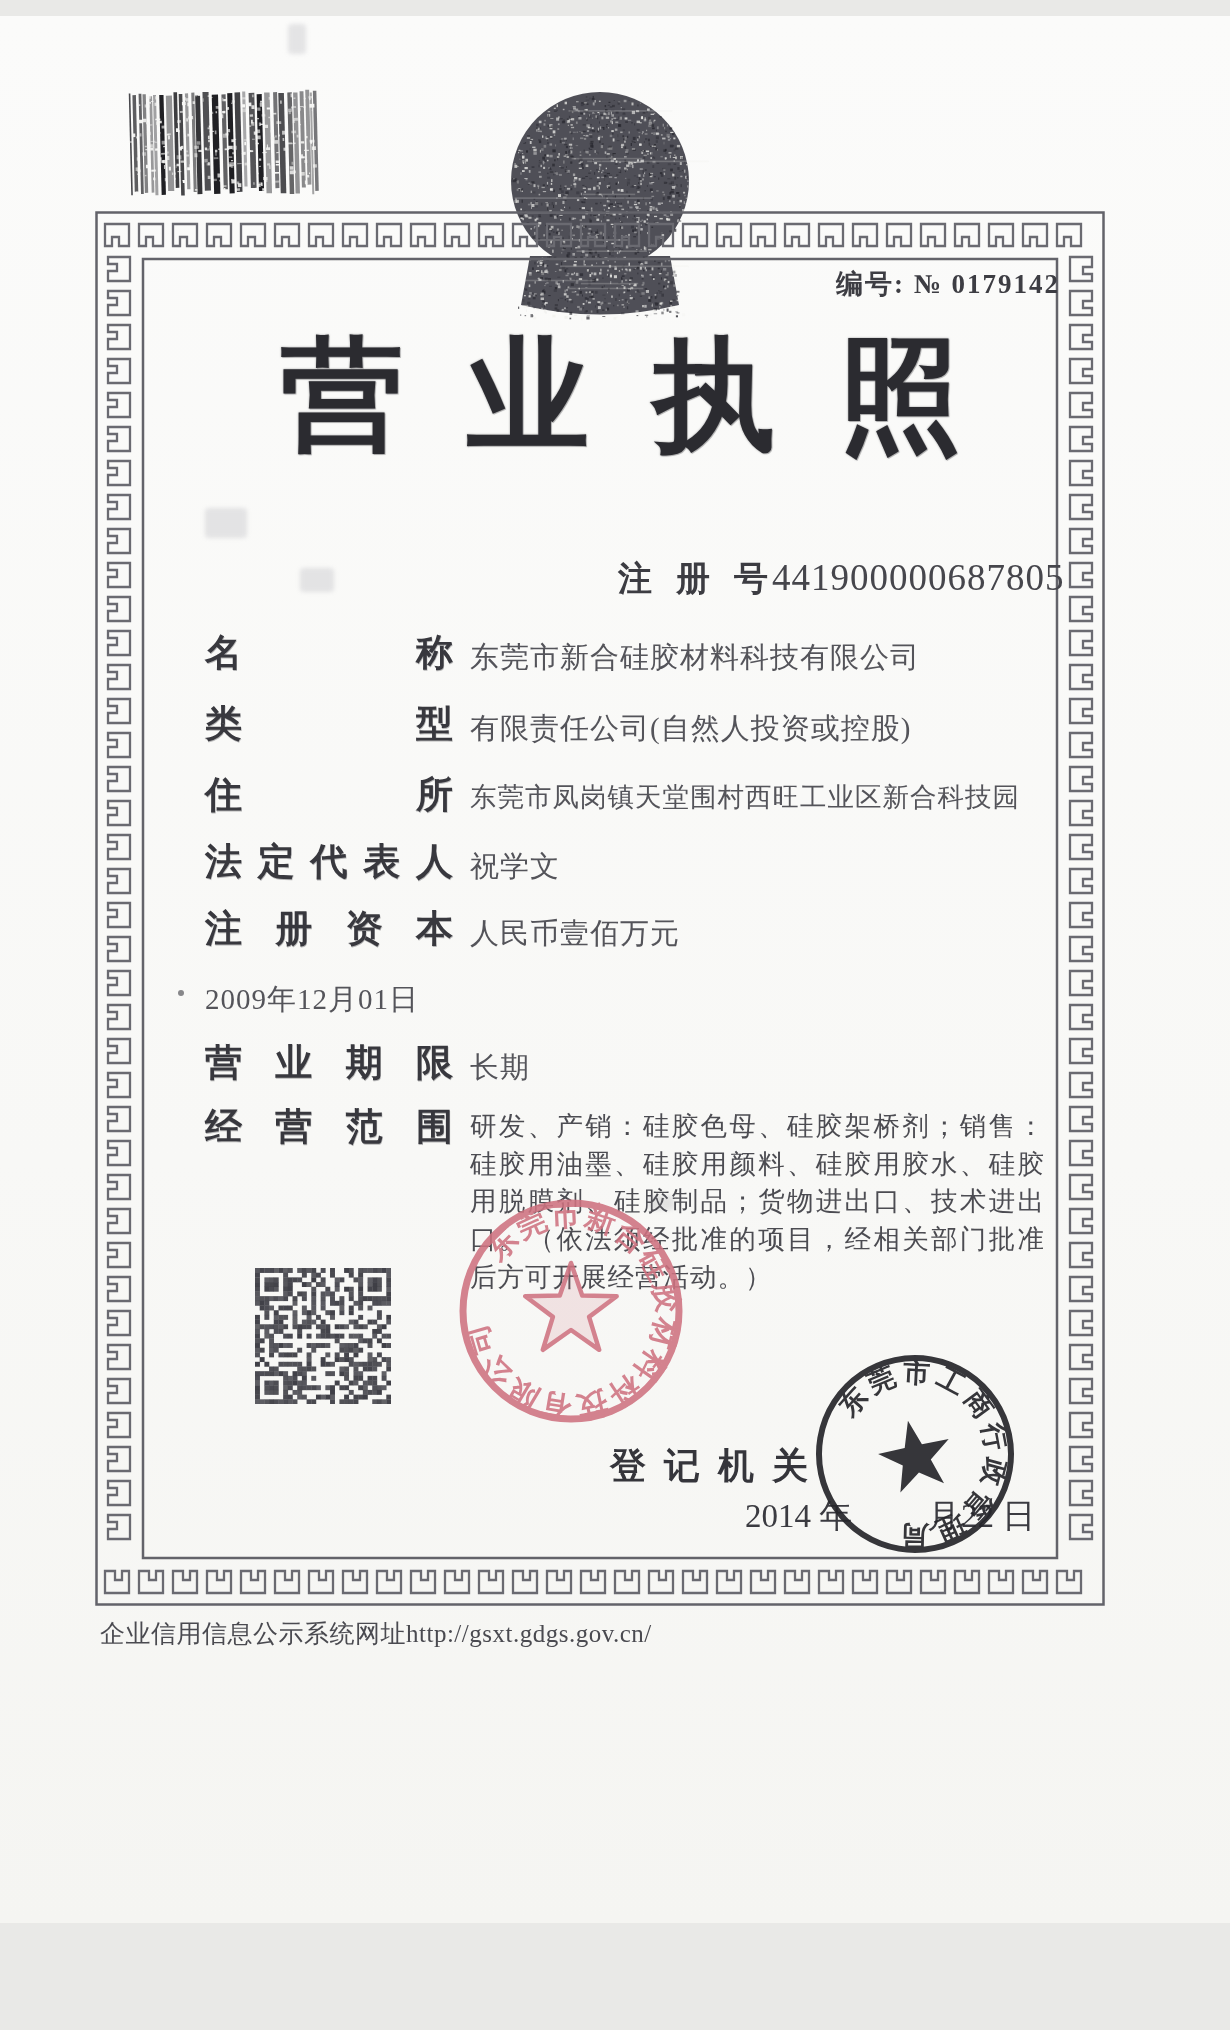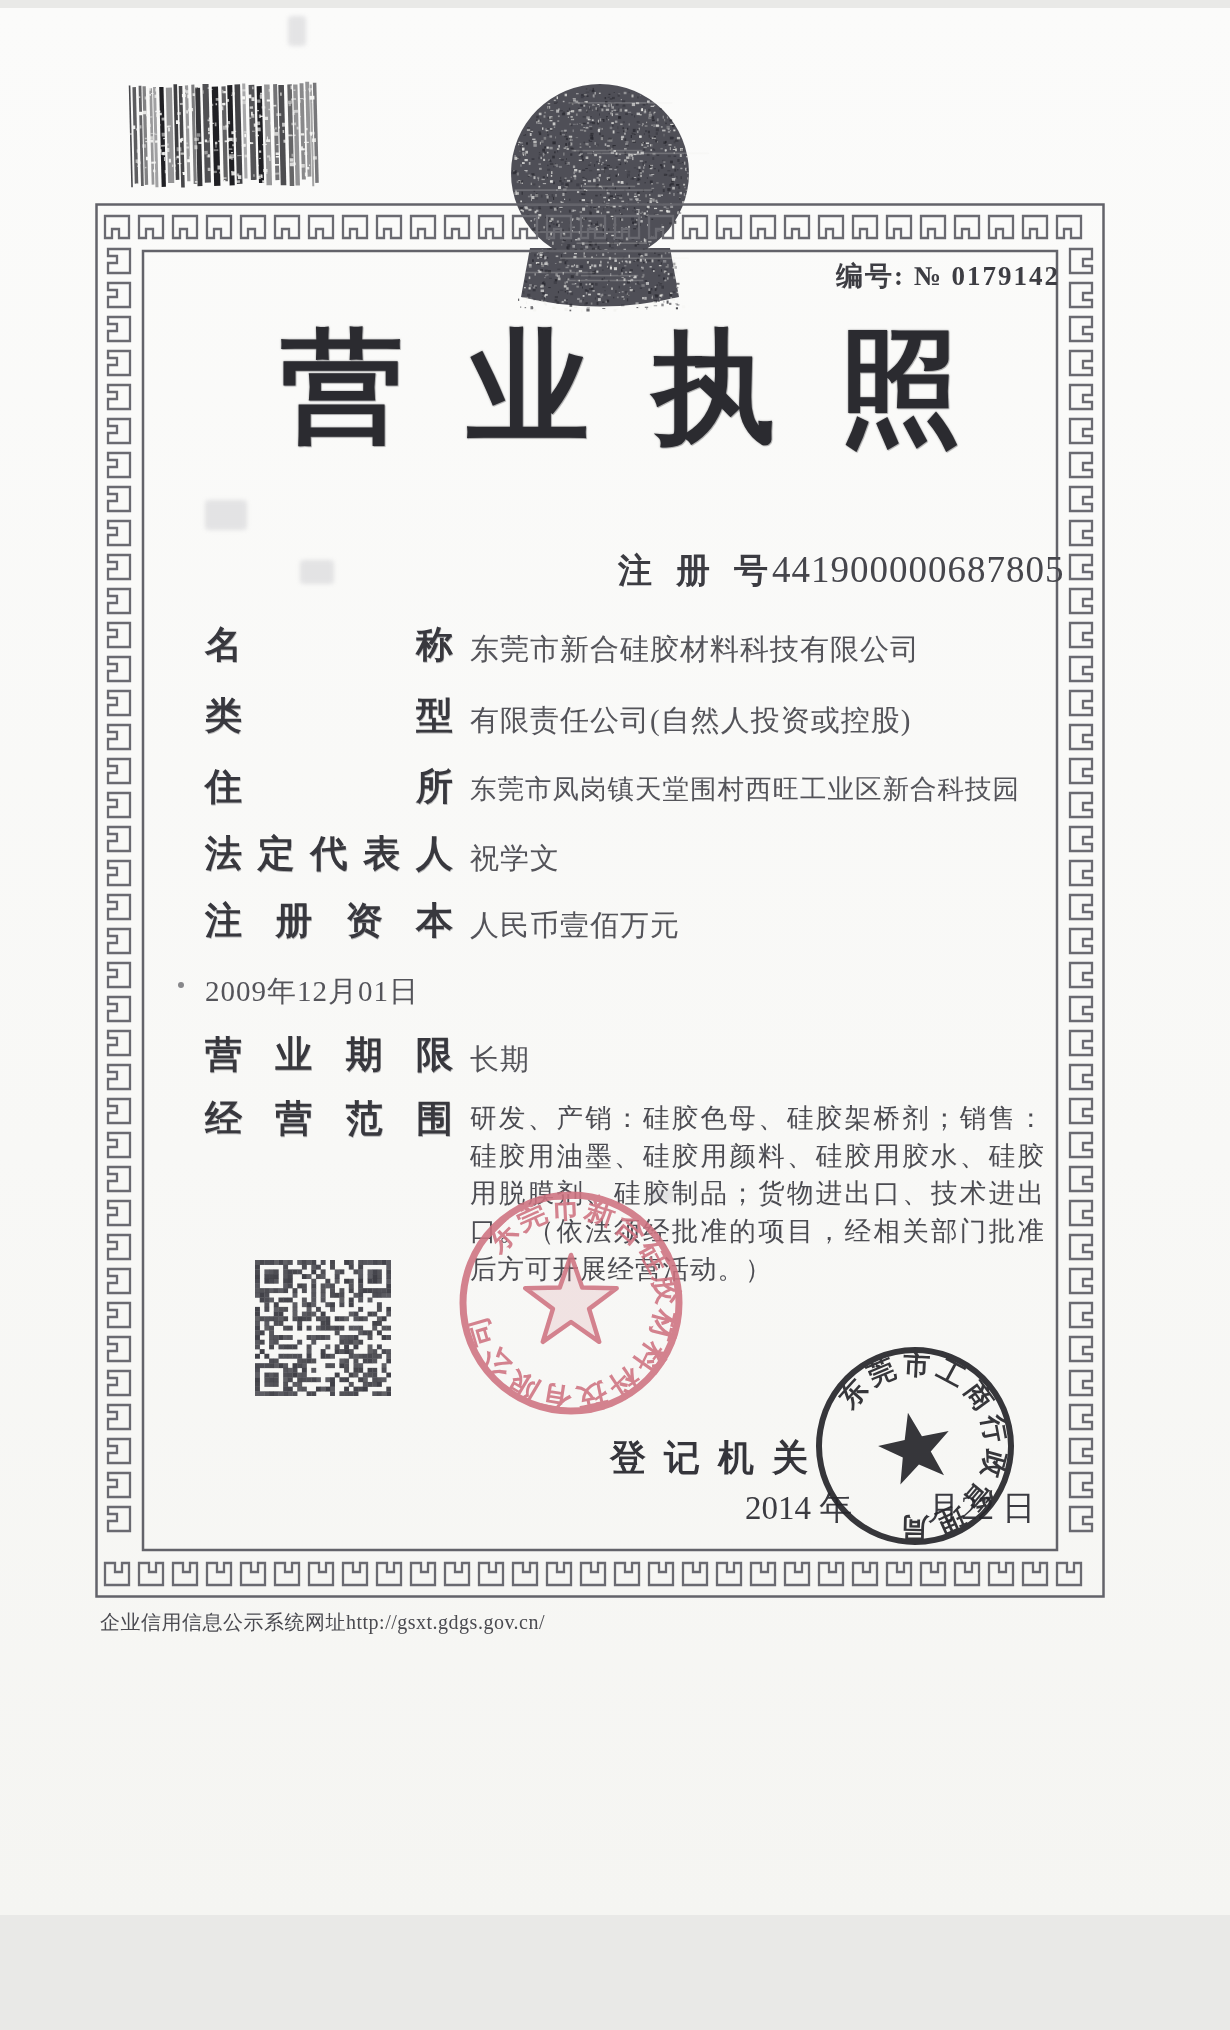--- a/index.html
+++ b/index.html
@@ -1,17 +1,17 @@
 <!DOCTYPE html>
 <html><head>
 <meta charset="utf-8">
 <style>
   html,body{margin:0;padding:0;background:#e9e9e7;}
   .page{
-    position:relative;width:1230px;height:1907px;margin:8px auto;
+    position:relative;width:1230px;height:1907px;margin:16px auto;
     background:linear-gradient(180deg,#fbfbfa 0%,#f8f8f6 60%,#f5f5f2 100%);
     overflow:hidden;
     font-family:"Liberation Sans", sans-serif;
     color:#3a3a40;
   }
   .abs{position:absolute;}
   
   .barcode-wrap{left:128px;top:72px;width:196px;height:110px;transform:rotate(-0.8deg);}
   .emblem-wrap{left:472px;top:70px;width:260px;height:235px;}
   .frame-wrap{left:95px;top:195px;width:1010px;height:1395px;}
@@ -55,21 +55,21 @@
   .date-line{left:745px;top:1478px;width:320px;height:44px;
     font-family:"Liberation Serif", serif;font-size:33px;color:#3b3b41;text-align:right;}
   .date-line span{position:absolute;top:0;}
   .date-year{left:0;}
   .date-month{left:182px;}
   .date-day{left:216px;}
   .qr-wrap{left:255px;top:1252px;width:136px;height:136px;}
   .seal-red{left:459px;top:1183px;width:224px;height:224px;opacity:.88;}
   .seal-black{left:815px;top:1338px;width:200px;height:200px;opacity:.92;}
   .footer-left{
-    left:100px;top:1601px;font-size:20px;color:#4a4a50;
+    left:100px;top:1601px;font-size:25px;color:#4a4a50;
     font-family:"Liberation Serif", serif;letter-spacing:0.5px;
   }
   .footer-right{
     left:700px;top:1597px;font-size:24.5px;color:#424248;
     font-family:"Liberation Serif", serif;font-weight:600;letter-spacing:1px;
   }
   
   .smudge{background:rgba(110,110,122,.16);filter:blur(2px);border-radius:4px;}
   .dot{width:6px;height:6px;border-radius:50%;background:#4a4a50;opacity:.65;}
 </style>

